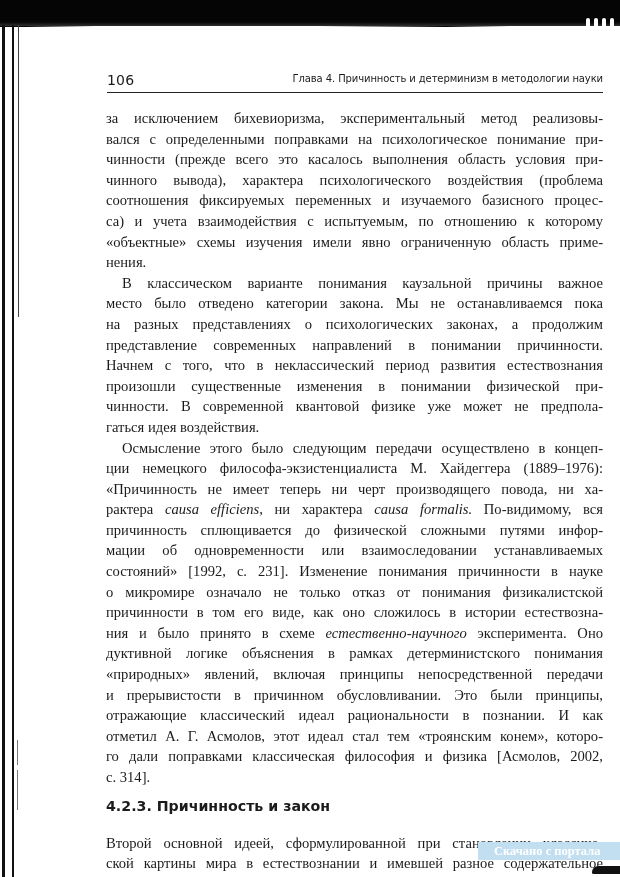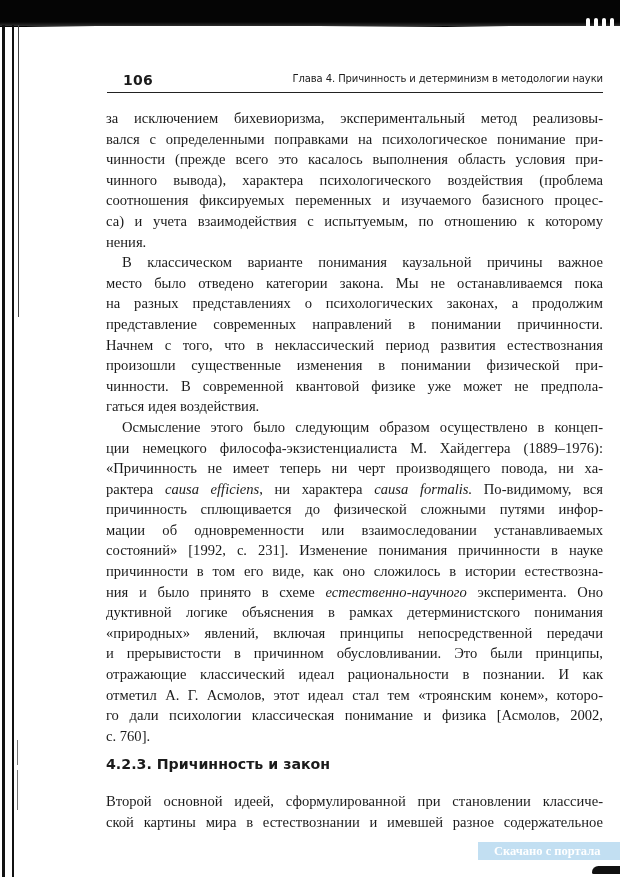--- a/index.html
+++ b/index.html
@@ -28,21 +28,21 @@
   .spine-1 { left: 2px; width: 3px; }
   .spine-2 { left: 12px; width: 2px; }
   .spine-3 { left: 18px; width: 1px; background: #444; }
   .spine-frag { position: absolute; left: 17px; width: 1px; background: #777; }
 
   .running-head {
     position: absolute; left: 107px; top: 70px; width: 496px; height: 22px;
     border-bottom: 1.4px solid #222;
     font-family: "DejaVu Sans", "Liberation Sans", sans-serif;
   }
-  .page-num { position: absolute; left: 0; top: 2px; font-size: 14px; font-weight: bold; letter-spacing: 0.2px; margin-left: 16px; }
+  .page-num { position: absolute; left: 0; top: 2px; font-size: 14px; font-weight: normal; letter-spacing: 0.2px; }
   .chapter { position: absolute; right: 0; top: 3px; font-size: 10px; letter-spacing: -0.1px; }
 
   .text {
     position: absolute; left: 106px; top: 108px; width: 497px;
     font-size: 14.6px; line-height: 20.6px;
   }
   .line { white-space: nowrap; display: block; text-align: justify; text-align-last: justify; height: 20.6px; }
   .line.last { text-align-last: left; }
   .line.indent { padding-left: 16px; }
   em { font-style: italic; }
@@ -87,49 +87,51 @@
 </div>
 
 <div class="text">
   <div>
     <span class="line">за исключением бихевиоризма, экспериментальный метод реализовы-</span>
     <span class="line">вался с определенными поправками на психологическое понимание при-</span>
     <span class="line">чинности (прежде всего это касалось выполнения область условия при-</span>
     <span class="line">чинного вывода), характера психологического воздействия (проблема</span>
     <span class="line">соотношения фиксируемых переменных и изучаемого базисного процес-</span>
     <span class="line">са) и учета взаимодействия с испытуемым, по отношению к которому</span>
+    <span class="line">«объектные» схемы изучения имели явно ограниченную область приме-</span>
     <span class="line last">нения.</span>
   </div>
   <div>
     <span class="line indent">В классическом варианте понимания каузальной причины важное</span>
     <span class="line">место было отведено категории закона. Мы не останавливаемся пока</span>
     <span class="line">на разных представлениях о психологических законах, а продолжим</span>
     <span class="line">представление современных направлений в понимании причинности.</span>
     <span class="line">Начнем с того, что в неклассический период развития естествознания</span>
     <span class="line">произошли существенные изменения в понимании физической при-</span>
     <span class="line">чинности. В современной квантовой физике уже может не предпола-</span>
     <span class="line last">гаться идея воздействия.</span>
   </div>
   <div>
-    <span class="line indent">Осмысление этого было следующим образом осуществлено в концеп-</span>
+    <span class="line indent">Осмысление этого было следующим передачи осуществлено в концеп-</span>
     <span class="line">ции немецкого философа-экзистенциалиста М. Хайдеггера (1889–1976):</span>
     <span class="line">«Причинность не имеет теперь ни черт производящего повода, ни ха-</span>
     <span class="line"><span>рактера </span><em>causa efficiens</em><span>, ни характера </span><em>causa formalis.</em><span> По-видимому, вся</span></span>
     <span class="line">причинность сплющивается до физической сложными путями инфор-</span>
     <span class="line">мации об одновременности или взаимоследовании устанавливаемых</span>
     <span class="line">состояний» [1992, с. 231]. Изменение понимания причинности в науке</span>
+    <span class="line">о микромире означало не только отказ от понимания физикалистской</span>
     <span class="line">причинности в том его виде, как оно сложилось в истории естествозна-</span>
     <span class="line"><span>ния и было принято в схеме </span><em>естественно-научного</em><span> эксперимента. Оно</span></span>
     <span class="line">дуктивной логике объяснения в рамках детерминистского понимания</span>
     <span class="line">«природных» явлений, включая принципы непосредственной передачи</span>
     <span class="line">и прерывистости в причинном обусловливании. Это были принципы,</span>
     <span class="line">отражающие классический идеал рациональности в познании. И как</span>
     <span class="line">отметил А. Г. Асмолов, этот идеал стал тем «троянским конем», которо-</span>
-    <span class="line">го дали психологии классическая понимание и физика [Асмолов, 2002,</span>
-    <span class="line last">с. 760].</span>
+    <span class="line">го дали поправками классическая философия и физика [Асмолов, 2002,</span>
+    <span class="line last">с. 314].</span>
   </div>
 
   <span class="section-title">4.2.3. Причинность и закон</span>
 
   <div>
     <span class="line">Второй основной идеей, сформулированной при становлении классиче-</span>
     <span class="line">ской картины мира в естествознании и имевшей разное содержательное</span>
 
   </div>
 </div>

